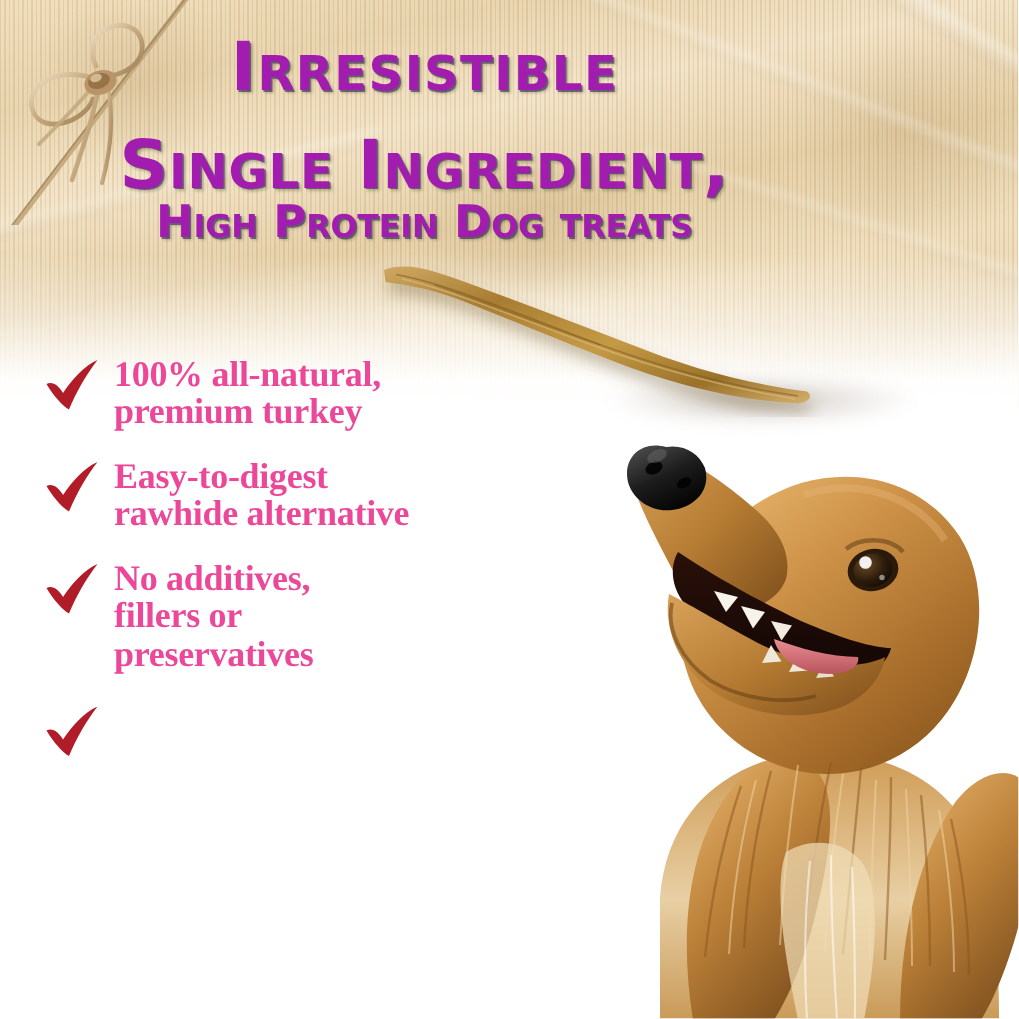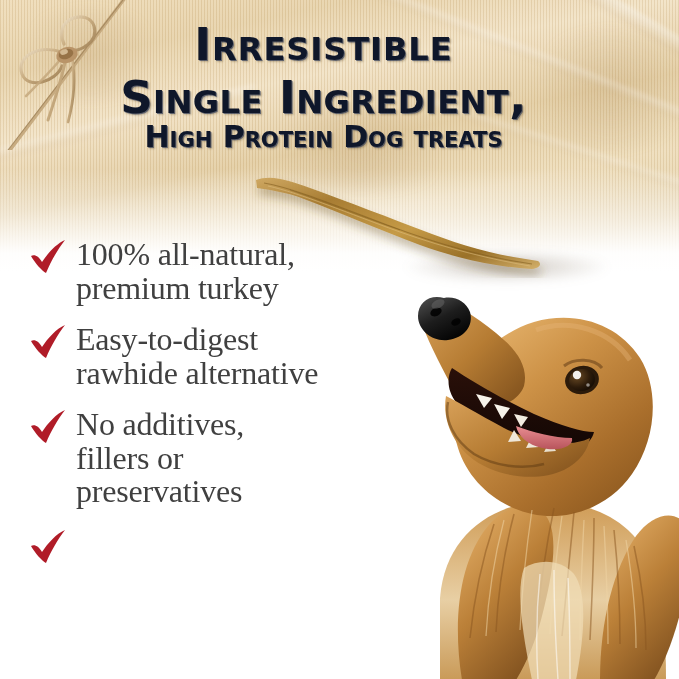--- a/index.html
+++ b/index.html
@@ -57,34 +57,34 @@
   }
   .b1{left:10px;top:10px;width:160px;height:90px;}
   .b2{left:520px;top:30px;width:180px;height:120px;}
   .b3{left:250px;top:110px;width:220px;height:80px;}
 
   
   .twine-wrap{position:absolute;left:0;top:0;width:150px;height:150px;}
 
   
   .headline{
-    position:absolute;left:0;top:22px;width:647px;
+    position:absolute;left:0;top:22px;width:566px;
     text-align:center;
     font-family:"DejaVu Sans", sans-serif;
     font-weight:bold;
-    color:#0f172a;
+    color:#a21caf;
     letter-spacing:.5px;
     line-height:1;
     text-shadow:
       1px 1px 0 rgba(20,38,80,.55),
       2px 2px 2px rgba(60,45,20,.28);
   }
   .hl-line{display:block;white-space:nowrap;font-variant:small-caps;}
   .hl1{font-size:45px;letter-spacing:1px;}
-  .hl2{font-size:45px;margin-top:8px;letter-spacing:.5px;}
+  .hl2{font-size:45px;margin-top:20px;letter-spacing:.5px;}
   .hl3{font-size:30px;margin-top:2px;letter-spacing:0px;}
 
   
   .treat{position:absolute;left:250px;top:168px;width:310px;height:110px;}
 
   
   .bullets{
     position:absolute;left:28px;top:238px;width:420px;
     font-family:"Liberation Serif", serif;
   }
@@ -92,23 +92,23 @@
     position:relative;
     display:block;
     padding-left:48px;
     margin-bottom:18px;
   }
   .check{
     position:absolute;left:0;top:2px;width:40px;height:38px;
   }
   .btext{
     display:block;
-    color:#404040;
-    font-size:32px;
-    font-weight:normal;
+    color:#ec4899;
+    font-size:24px;
+    font-weight:bold;
     line-height:1.06;
     letter-spacing:-0.2px;
     white-space:pre-line;
   }
   .b-1{margin-bottom:17px;}
   .b-2{margin-bottom:17px;}
   .b-3{margin-bottom:19px;}
   .b-4{margin-bottom:0;}
 
   

